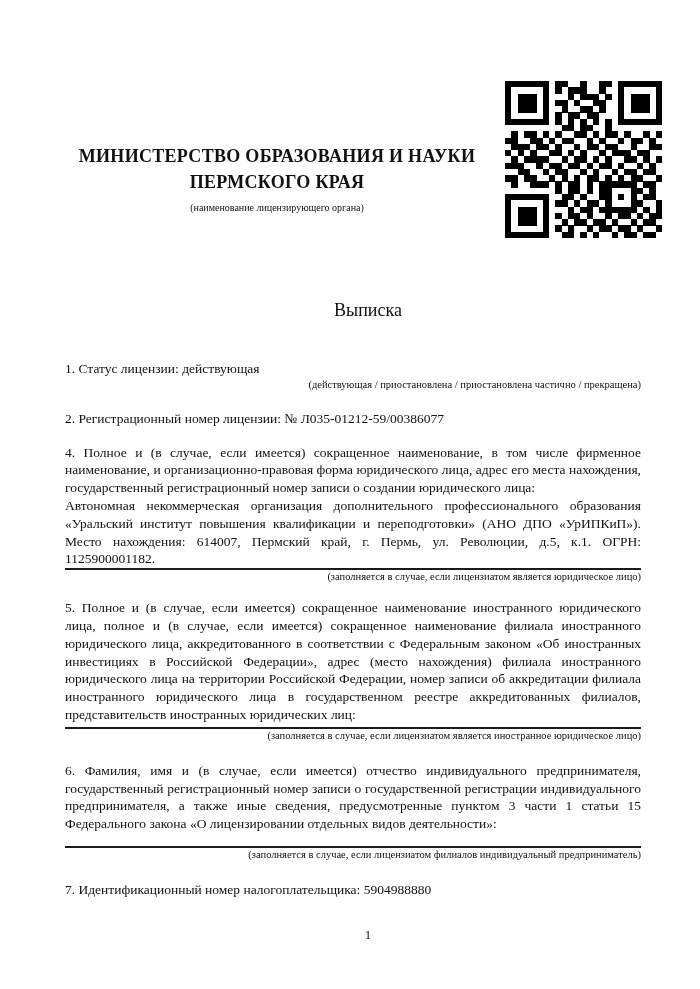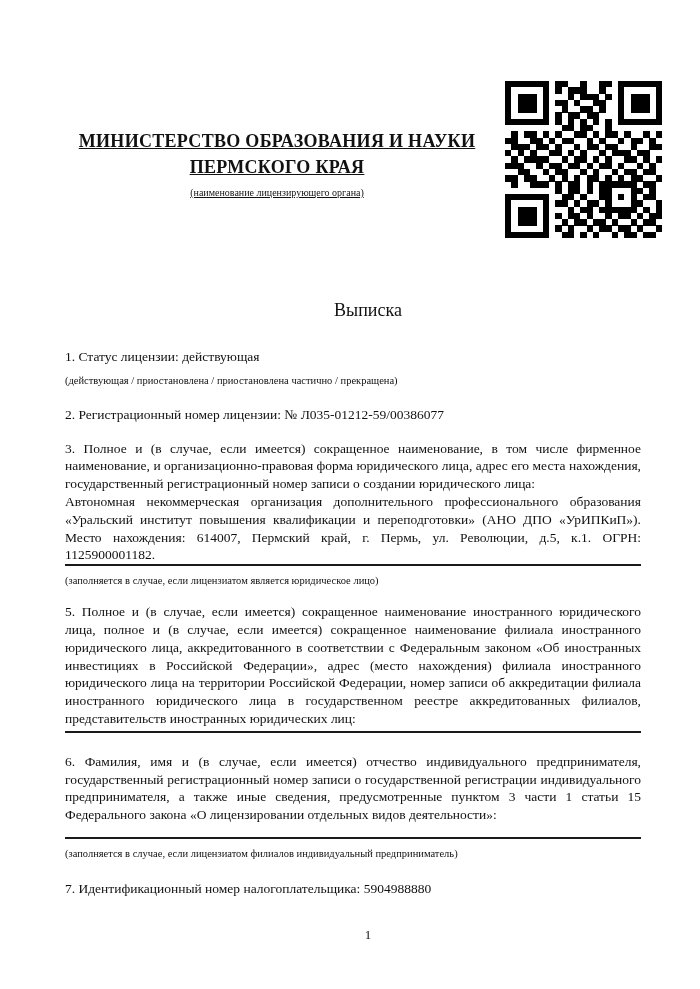--- a/index.html
+++ b/index.html
@@ -9,23 +9,22 @@
     width:700px; height:989px;
     margin:0 auto;
     background:#ffffff;
     font-family:"Liberation Serif","DejaVu Serif",serif;
     color:#111;
     overflow:hidden;
   }
 
   
   .header {
-    position:absolute; left:64px; top:128px; width:426px;
+    position:absolute; left:64px; top:143px; width:426px;
     text-align:center;
-    text-decoration:underline;
   }
   .header .h-line {
     font-weight:bold; font-size:18px; line-height:26px;
     letter-spacing:0.3px;
   }
   .header .h-caption {
     font-size:10px; line-height:13px; margin-top:6px;
   }
 
   
@@ -36,32 +35,32 @@
   .qr svg { display:block; width:157px; height:157px; shape-rendering:crispEdges; }
 
   
   .doc-title {
     position:absolute; left:68px; top:301px; width:600px;
     text-align:center; font-size:18px; line-height:18px;
   }
 
   
   .body {
-    position:absolute; left:65px; top:348px; width:576px;
+    position:absolute; left:65px; top:360px; width:576px;
     font-size:13.5px; line-height:17.8px;
   }
   .item { margin:0; }
   .para {
     margin:0;
     text-align:justify;
     text-align-last:left;
   }
   .caption {
     font-size:10.5px; line-height:13px;
-    text-align:left; margin-top:8px;
+    text-align:right; margin-top:0;
   }
   .rule {
     border:none; border-top:2px solid #1a1a1a;
     margin:0; height:0;
   }
   .mt17 { margin-top:19px; }
   .mt15 { margin-top:15px; }
   .mt16 { margin-top:16px; }
   .mt20 { margin-top:20px; }
   .rule-tight { margin-top:3px; }
@@ -430,27 +429,28 @@
   </div>
 
   <div class="body">
 
     <p class="item">1. Статус лицензии: действующая</p>
     <div class="caption">(действующая / приостановлена / приостановлена частично / прекращена)</div>
 
     <p class="item mt17">2. Регистрационный номер лицензии: № Л035-01212-59/00386077</p>
 
 
-    <p class="para mt16">3. Полное и (в случае, если имеется) сокращенное наименование, в том числе фирменное наименование, и организационно-правовая форма юридического лица, адрес его места нахождения, государственный регистрационный номер записи о создании юридического лица:</p>
+    <p class="para mt16">4. Полное и (в случае, если имеется) сокращенное наименование, в том числе фирменное наименование, и организационно-правовая форма юридического лица, адрес его места нахождения, государственный регистрационный номер записи о создании юридического лица:</p>
     <p class="para">Автономная некоммерческая организация дополнительного профессионального образования «Уральский институт повышения квалификации и переподготовки» (АНО ДПО «УрИПКиП»). Место нахождения: 614007, Пермский край, г. Пермь, ул. Революции, д.5, к.1. ОГРН: 1125900001182.</p>
     <hr class="rule">
     <div class="caption">(заполняется в случае, если лицензиатом является юридическое лицо)</div>
 
     <p class="para mt16">5. Полное и (в случае, если имеется) сокращенное наименование иностранного юридического лица, полное и (в случае, если имеется) сокращенное наименование филиала иностранного юридического лица, аккредитованного в соответствии с Федеральным законом «Об иностранных инвестициях в Российской Федерации», адрес (место нахождения) филиала иностранного юридического лица на территории Российской Федерации, номер записи об аккредитации филиала иностранного юридического лица в государственном реестре аккредитованных филиалов, представительств иностранных юридических лиц:</p>
     <hr class="rule rule-tight">
+    <div class="caption">(заполняется в случае, если лицензиатом является иностранное юридическое лицо)</div>
 
     <p class="para mt20">6. Фамилия, имя и (в случае, если имеется) отчество индивидуального предпринимателя, государственный регистрационный номер записи о государственной регистрации индивидуального предпринимателя, а также иные сведения, предусмотренные пунктом 3 части 1 статьи 15 Федерального закона «О лицензировании отдельных видов деятельности»:</p>
     <hr class="rule rule-gap">
     <div class="caption">(заполняется в случае, если лицензиатом филиалов индивидуальный предприниматель)</div>
 
     <p class="item mt20">7. Идентификационный номер налогоплательщика: 5904988880</p>
 
   </div>
 
   <div class="page-number">1</div>

